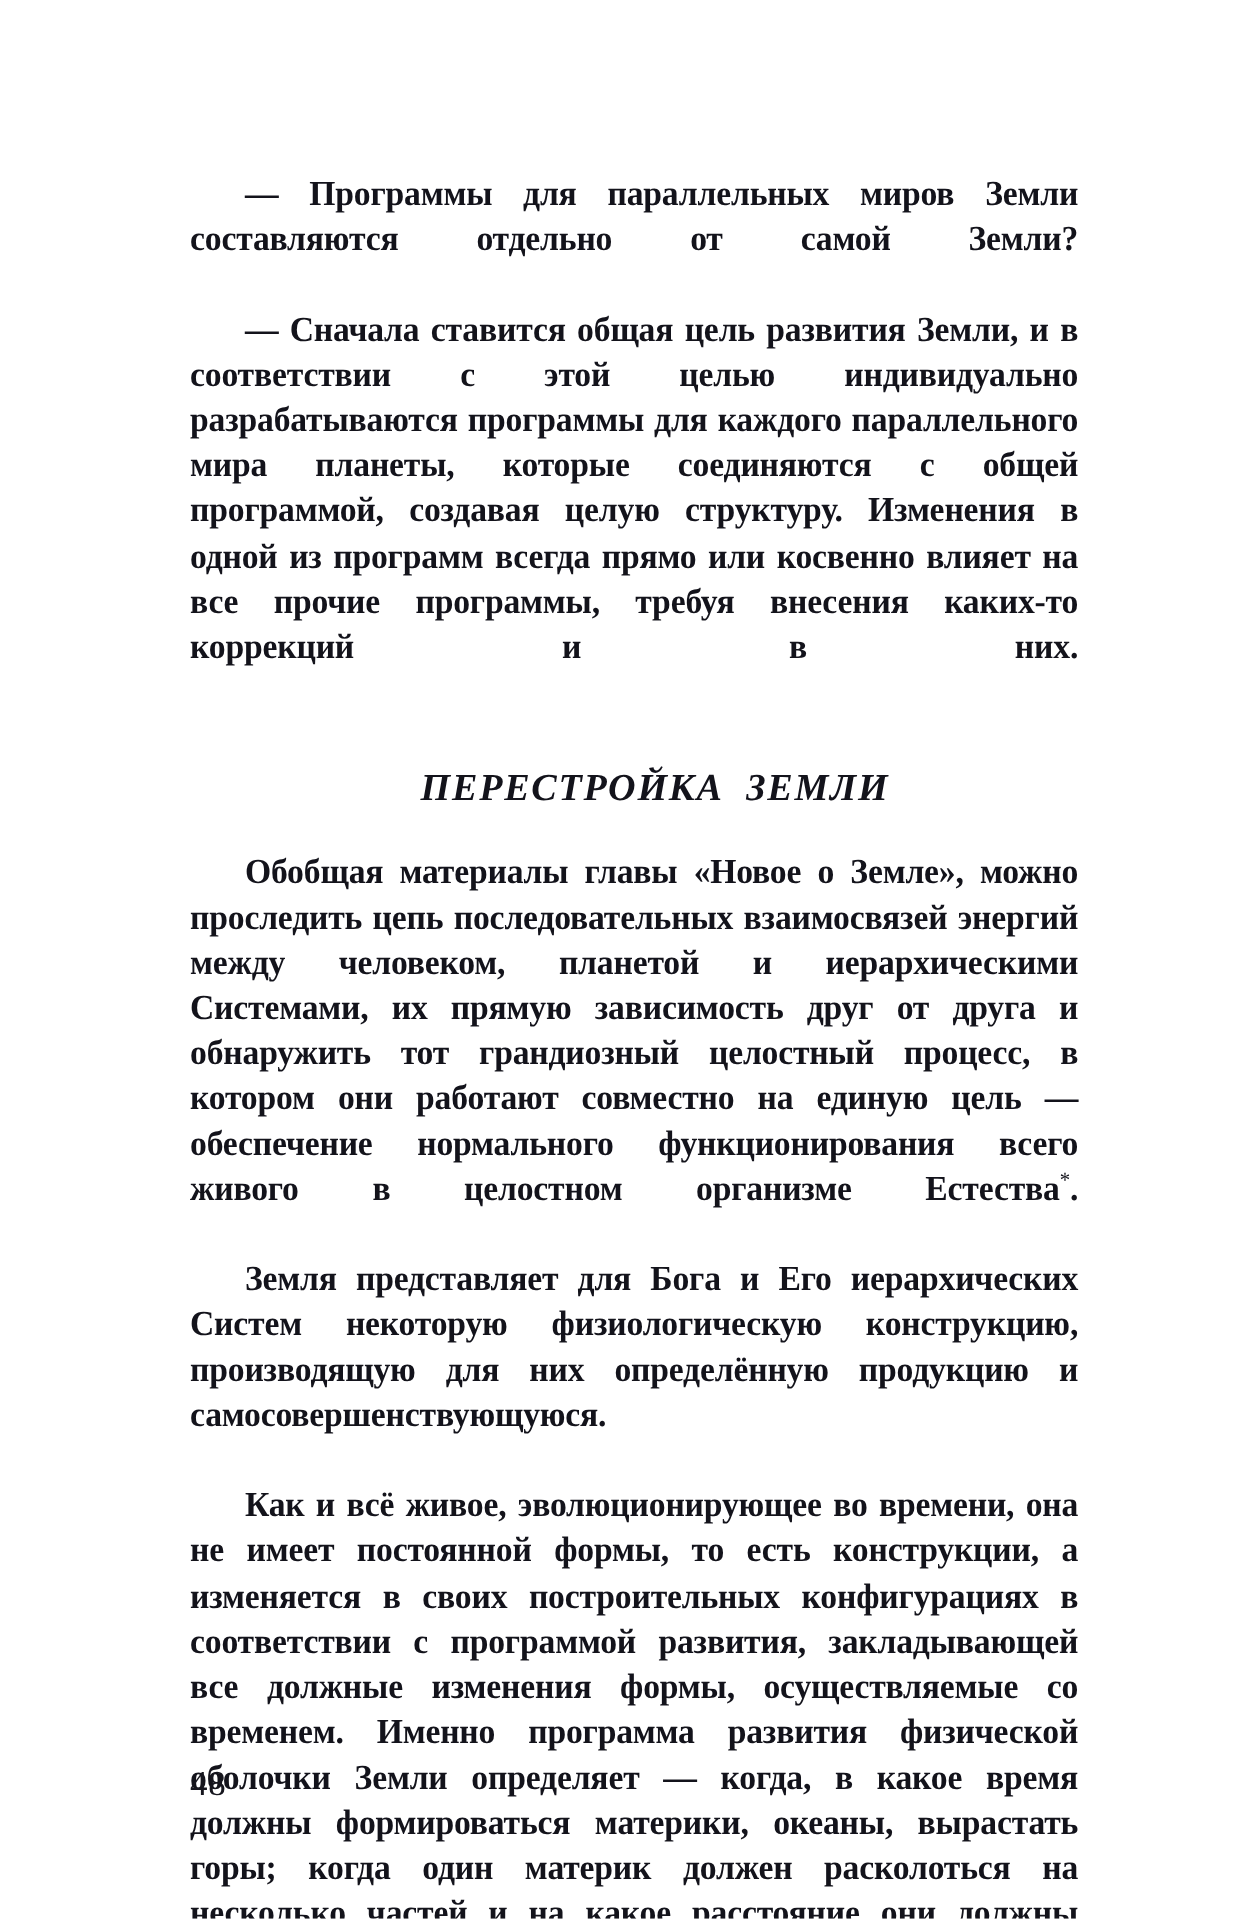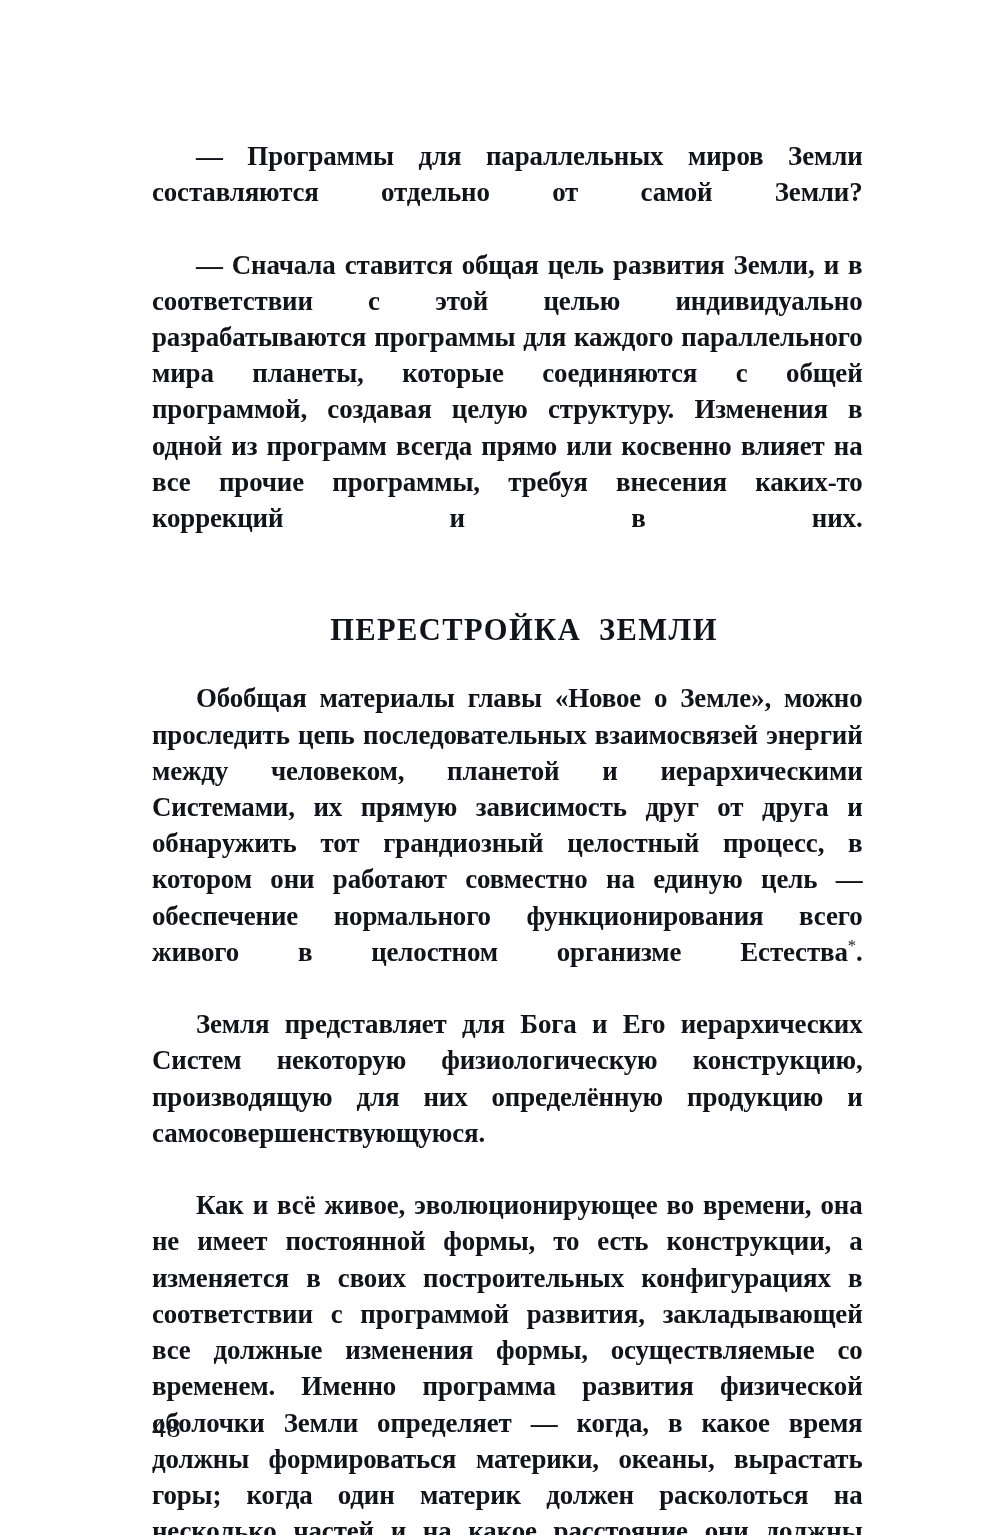--- a/index.html
+++ b/index.html
@@ -64,20 +64,21 @@
     vertical-align: super;
     line-height: 0;
     font-weight: 400;
   }
 
   
   .section-heading {
     margin: 38px 0 30px 0;
     text-align: center;
     font-weight: 900;
+    font-style: italic;
     font-size: 30.5px;
     line-height: 40px;
     letter-spacing: 1.4px;
     text-indent: 0;
   }
 
   .section-heading .hl {
     display: block;
     white-space: pre;
   }

